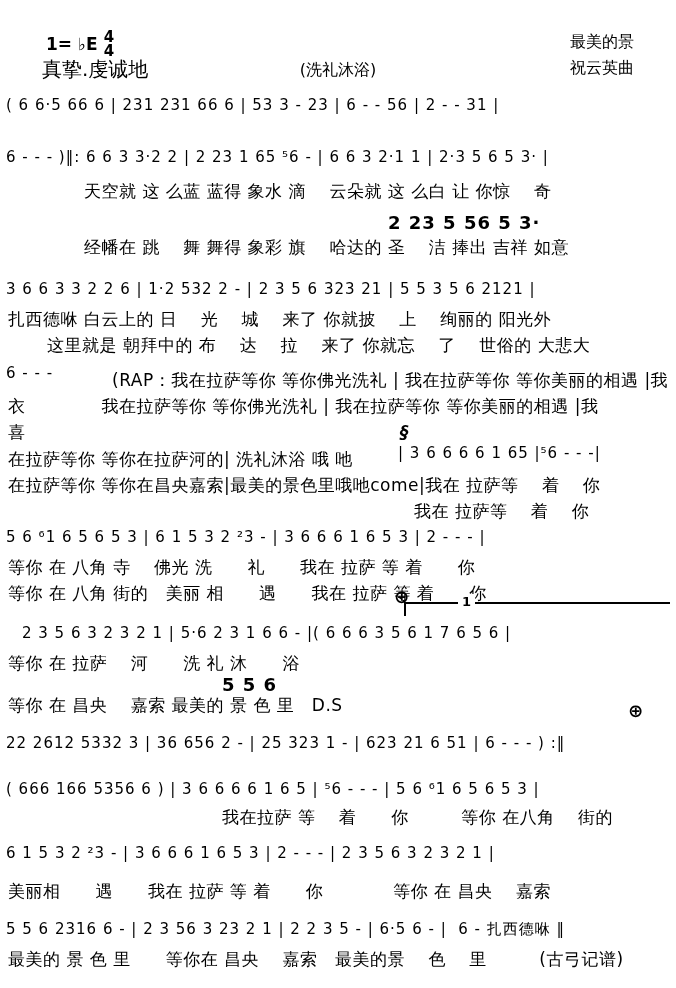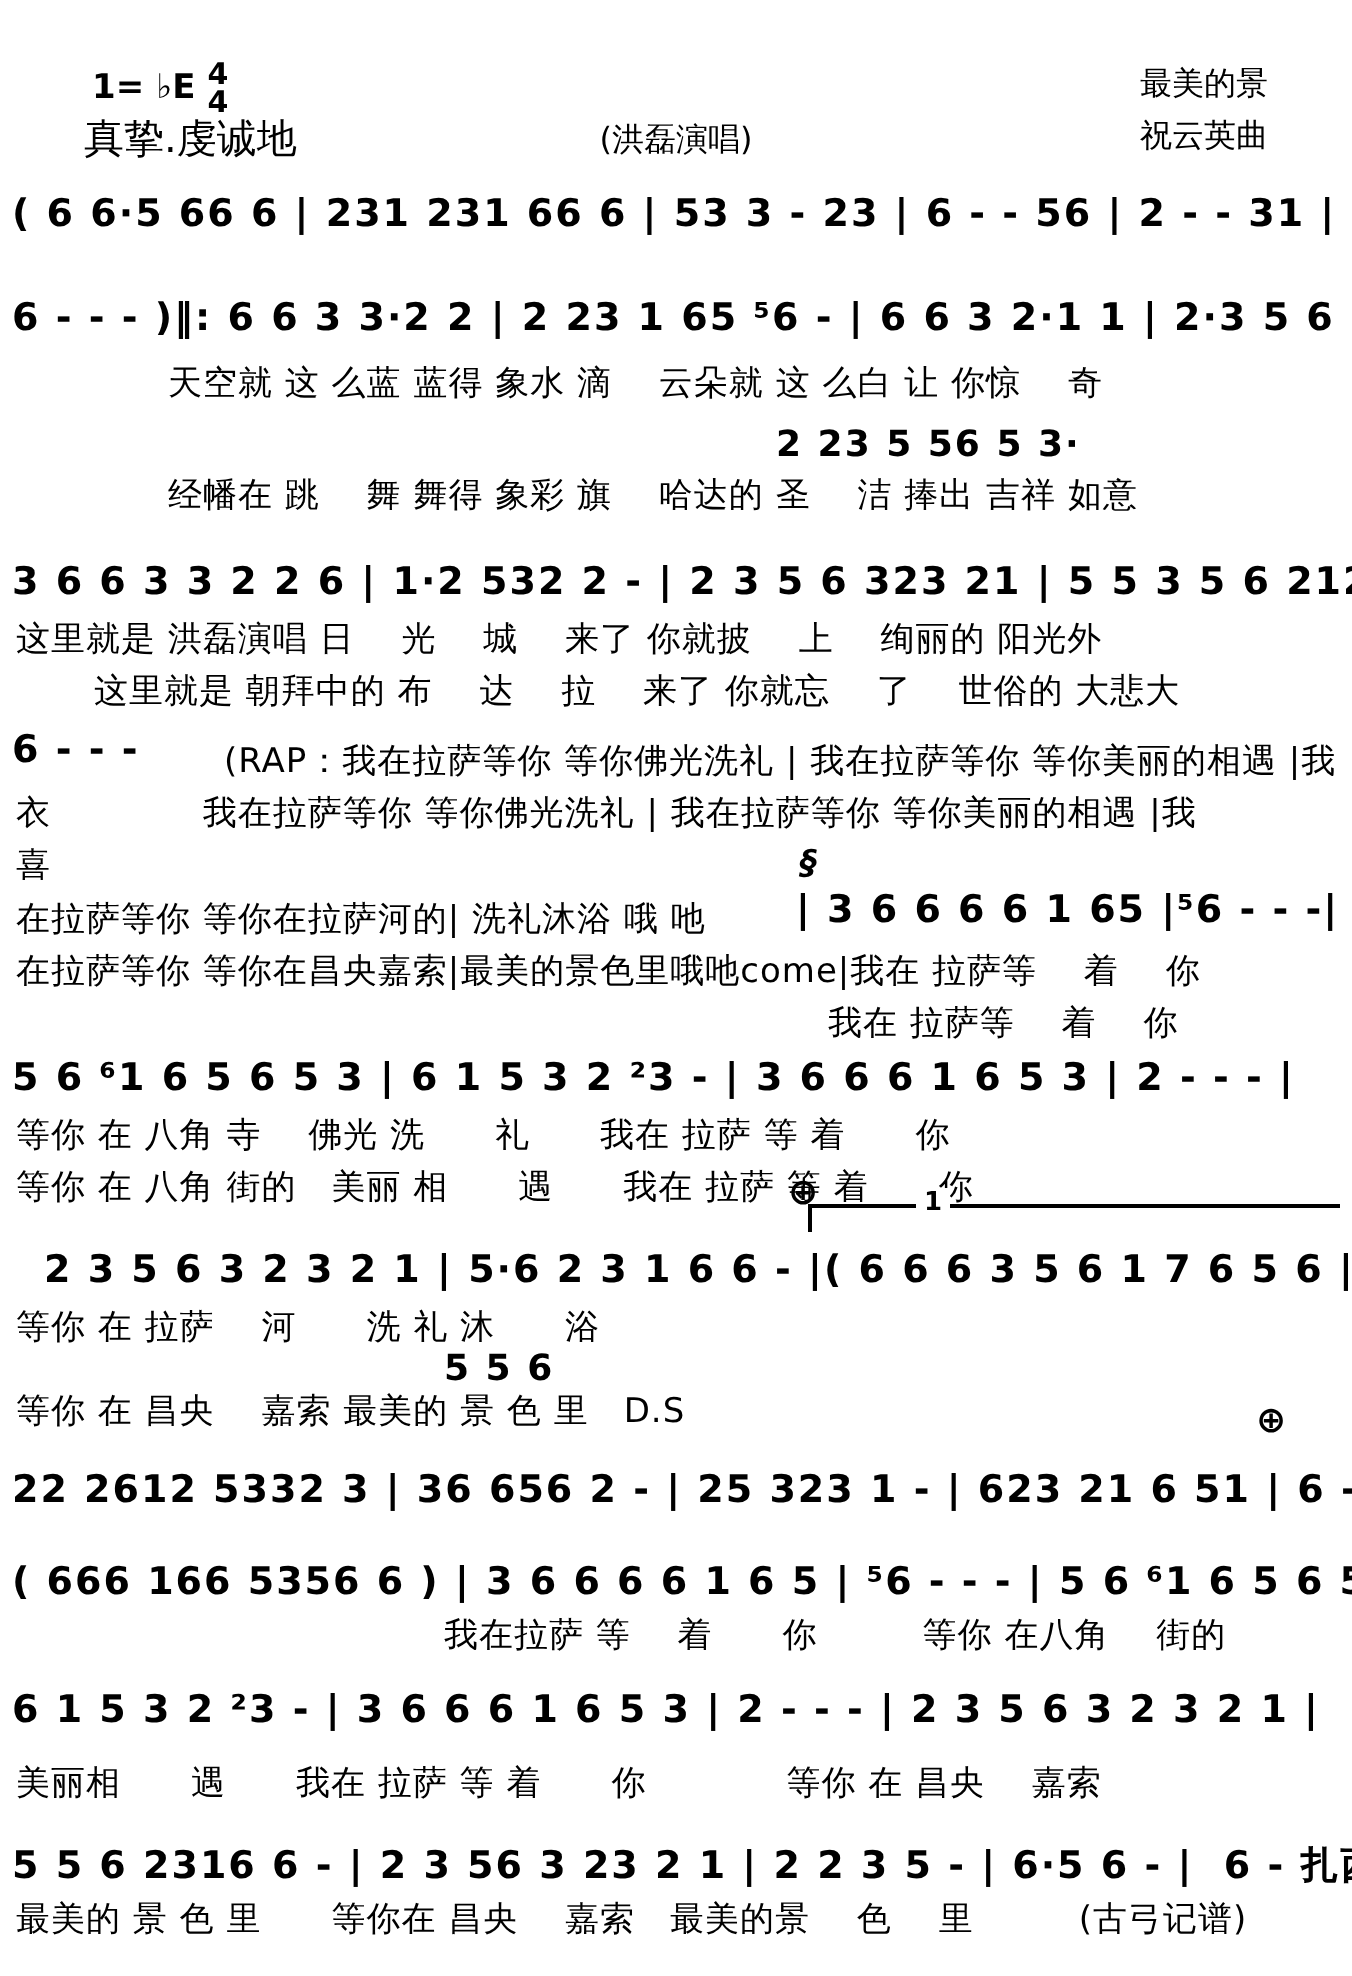--- a/index.html
+++ b/index.html
@@ -20,21 +20,21 @@
   .hdr-tempo{position:absolute;left:42px;top:56px;font-size:20px;}
   .ttl{
     position:absolute;left:0;right:0;top:18px;text-align:center;
     font-size:36px;font-weight:bold;letter-spacing:2px;
   }
   .subttl{position:absolute;left:0;right:0;top:60px;text-align:center;font-size:16px;}
   .credit1{position:absolute;right:42px;top:32px;font-size:16px;}
   .credit2{position:absolute;right:42px;top:58px;font-size:16px;}
   
   .row{position:absolute;white-space:pre;}
-  .notes{font-size:19px;font-weight:bold;letter-spacing:1px;}
+  .notes{font-size:15px;font-weight:normal;letter-spacing:1px;}
   .small-notes{font-size:18px;font-weight:bold;letter-spacing:1px;}
   .lyrics{font-size:17px;letter-spacing:0.5px;}
   .mark{position:absolute;font-weight:bold;}
   .segno{font-size:17px;font-style:italic;}
   .coda{font-size:18px;}
   .volta{
     position:absolute;height:12px;
     border-top:2px solid #000;border-left:2px solid #000;
   }
   .volta .vlabel{
@@ -49,32 +49,32 @@
 
   <div class="hdr-key">
     <span>1=</span>
       <span>♭E</span>
     <span class="ts">
       <span>4</span>
       <span>4</span>
     </span>
   </div>
   <div class="hdr-tempo">真挚.虔诚地</div>
-  <div class="subttl">(洪磊演唱)</div>
+  <div class="subttl">(洗礼沐浴)</div>
   <div class="credit1">最美的景</div>
   <div class="credit2">祝云英曲</div>
 
   <div id="score">
       <div class="row notes" style="left: 6px; top: 96px;">( 6 6·5 66 6 | 231 231 66 6 | 53 3 - 23 | 6 - - 56 | 2 - - 31 |</div>
       <div class="row notes" style="left: 6px; top: 148px;">6 - - - )‖: 6 6 3 3·2 2 | 2 23 1 65 ⁵6 - | 6 6 3 2·1 1 | 2·3 5 6 5 3· |</div>
       <div class="row lyrics" style="left: 84px; top: 180px;">天空就 这 么蓝 蓝得 象水 滴　 云朵就 这 么白 让 你惊　 奇</div>
       <div class="row small-notes" style="left: 388px; top: 212px;">2 23 5 56 5 3·</div>
       <div class="row lyrics" style="left: 84px; top: 236px;">经幡在 跳　 舞 舞得 象彩 旗　 哈达的 圣　 洁 捧出 吉祥 如意</div>
       <div class="row notes" style="left: 6px; top: 280px;">3 6 6 3 3 2 2 6 | 1·2 532 2 - | 2 3 5 6 323 21 | 5 5 3 5 6 2121 |</div>
-      <div class="row lyrics" style="left: 8px; top: 308px;">这里就是 洪磊演唱 日　 光　 城　 来了 你就披　 上　 绚丽的 阳光外</div>
+      <div class="row lyrics" style="left: 8px; top: 308px;">扎西德咻 白云上的 日　 光　 城　 来了 你就披　 上　 绚丽的 阳光外</div>
       <div class="row lyrics" style="left: 8px; top: 334px; margin-left: 39px;">这里就是 朝拜中的 布　 达　 拉　 来了 你就忘　 了　 世俗的 大悲大</div>
       <div class="row notes" style="left: 6px; top: 364px;">6 - - -</div>
       <div class="row lyrics" style="left: 112px; top: 369px;">(RAP：我在拉萨等你 等你佛光洗礼 | 我在拉萨等你 等你美丽的相遇 |我</div>
       <div class="row lyrics" style="left: 8px; top: 395px;">衣　　　　 我在拉萨等你 等你佛光洗礼 | 我在拉萨等你 等你美丽的相遇 |我</div>
       <div class="row lyrics" style="left: 8px; top: 421px;">喜</div>
       <div class="row lyrics" style="left: 8px; top: 448px;">在拉萨等你 等你在拉萨河的| 洗礼沐浴 哦 吔</div>
       <div class="row notes" style="left: 398px; top: 444px;">| 3 6 6 6 6 1 65 |⁵6 - - -|</div>
       <div class="row lyrics" style="left: 8px; top: 474px;">在拉萨等你 等你在昌央嘉索|最美的景色里哦吔come|我在 拉萨等　 着　 你</div>
       <div class="row lyrics" style="left: 414px; top: 500px;">我在 拉萨等　 着　 你</div>
       <div class="row notes" style="left: 6px; top: 528px;">5 6 ⁶1 6 5 6 5 3 | 6 1 5 3 2 ²3 - | 3 6 6 6 1 6 5 3 | 2 - - - |</div>

